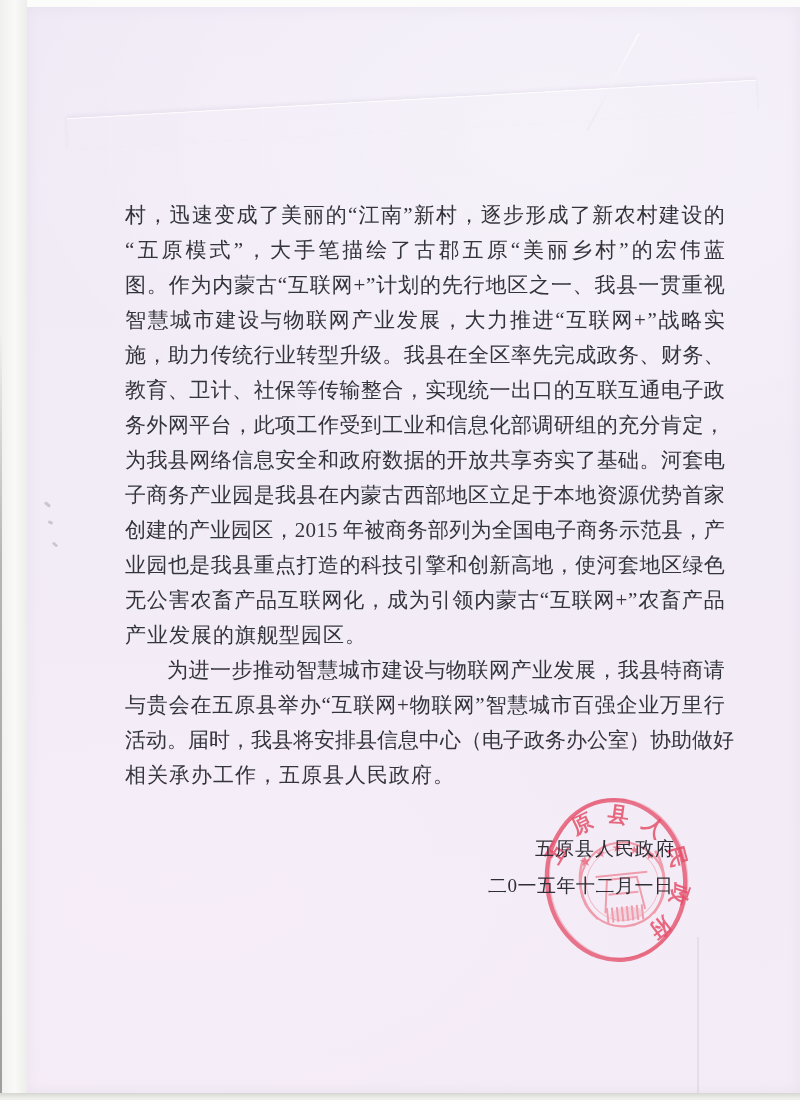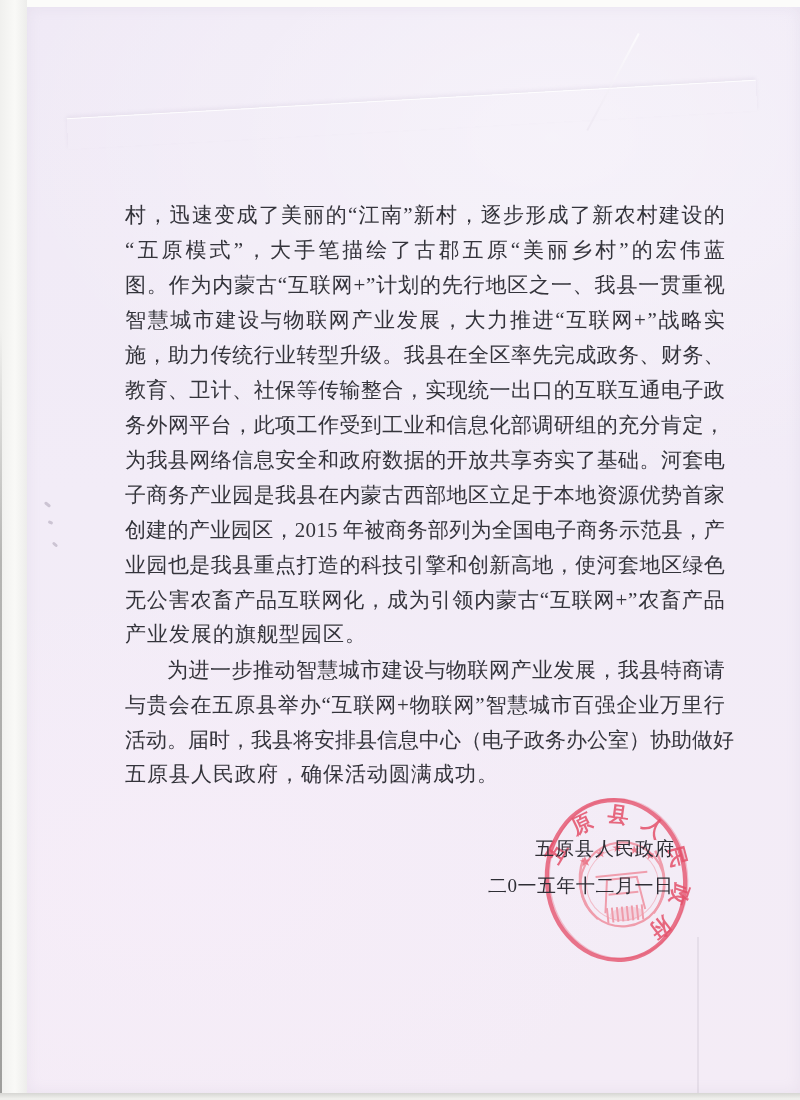--- a/index.html
+++ b/index.html
@@ -36,21 +36,21 @@
   .speck{position:absolute;background:rgba(148,138,158,0.40);border-radius:2px;}
   .speck.s1{left:17px;top:496px;width:7px;height:3px;transform:rotate(38deg);}
   .speck.s2{left:21px;top:514px;width:5px;height:3px;transform:rotate(24deg);}
   .speck.s3{left:25px;top:536px;width:6px;height:3px;transform:rotate(42deg);}
   
   .body-text{position:absolute;left:98px;top:191px;width:600px;
     color:#34343b;font-size:21px;}
   .line{height:35px;line-height:35px;white-space:nowrap;}
   .line.j{display:flex;justify-content:space-between;align-items:center;}
   .line.ind{padding-left:42px;}
-  .line:not(.j){letter-spacing:1px;font-family:Liberation Mono, monospace;}
+  .line:not(.j){letter-spacing:1px;}
   .closing{position:absolute;color:#2e2e35;font-size:19px;z-index:3;}
   .closing.sig{left:508px;top:829px;width:160px;letter-spacing:1px;}
   .closing.date{left:461px;top:866px;width:220px;letter-spacing:0.5px;}
   .seal-svg{position:absolute;left:462px;top:761px;z-index:2;}
 </style>
 </head>
 <body>
 
 <div class="scan">
 
@@ -515,21 +515,21 @@
           <span>务</span>
           <span>办</span>
           <span>公</span>
           <span>室</span>
           <span>）</span>
           <span>协</span>
           <span>助</span>
           <span>做</span>
           <span>好</span>
         </div>
-        <div class="line">五原县人民政府，确保活动圆满成功。</div>
+        <div class="line">相关承办工作，五原县人民政府。</div>
       </div>
 
     <svg class="seal-svg" width="256" height="230" viewBox="0 0 256 230">
       <g transform="rotate(-6 127 112)">
         <ellipse cx="127" cy="112" rx="69" ry="80" fill="none" stroke="#e4506a" stroke-width="4.2" opacity="0.78"></ellipse>
         <ellipse cx="129.5" cy="111" rx="69" ry="80" fill="none" stroke="#e4506a" stroke-width="1.6" opacity="0.30"></ellipse>
 
         <g stroke="#ee7f90" fill="none" stroke-width="2" opacity="0.72">
           <circle cx="133" cy="117" r="42" stroke-width="2.2"></circle>
           <circle cx="133" cy="117" r="36" stroke-width="1" opacity="0.6"></circle>

